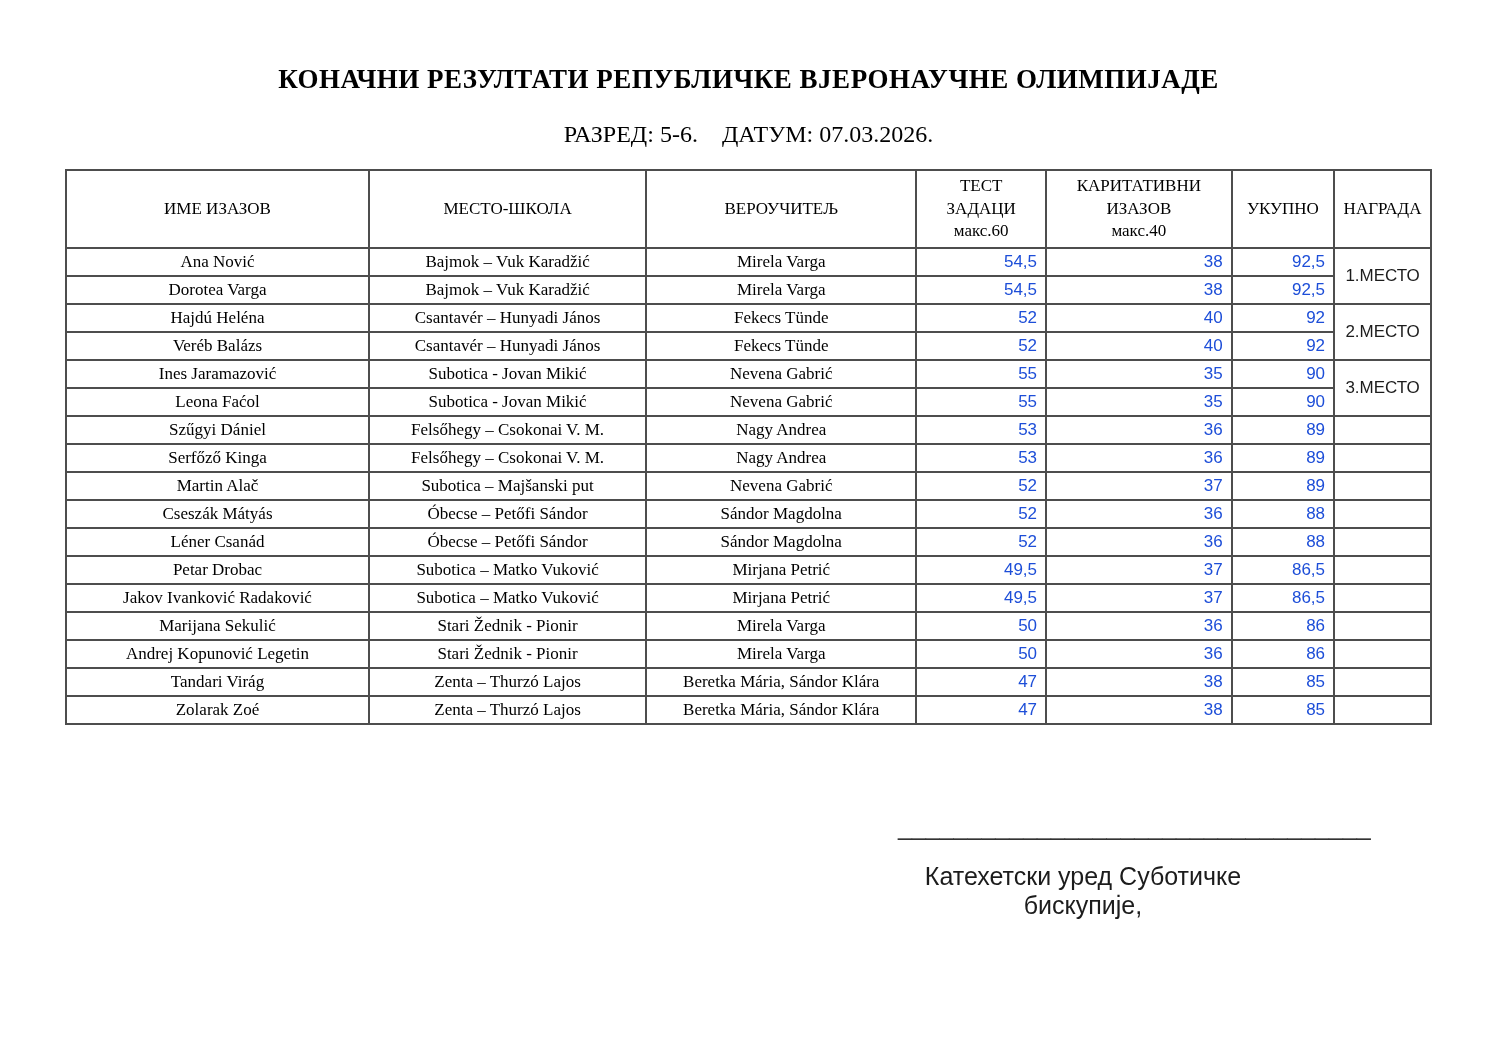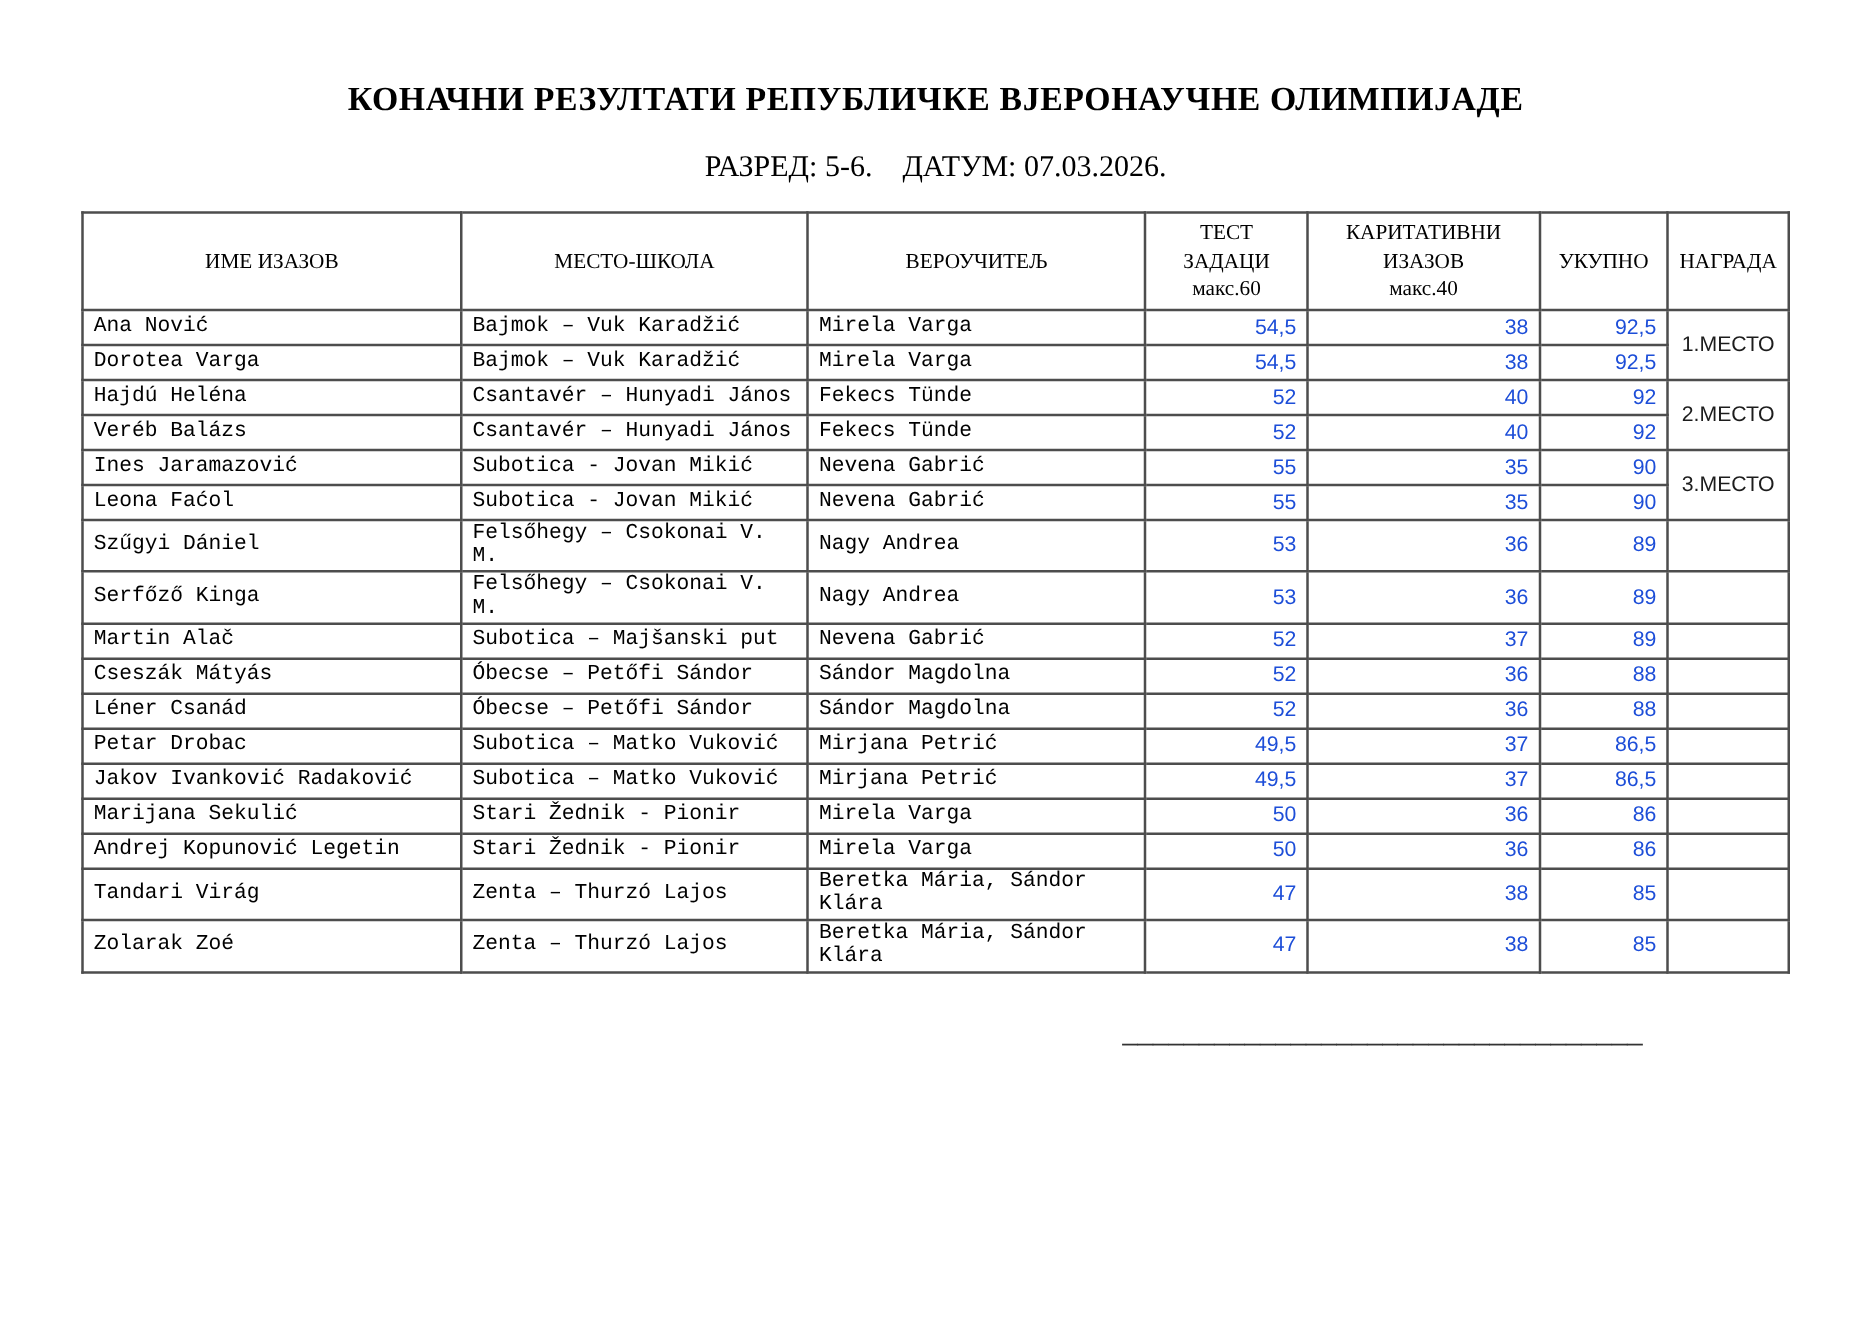--- a/index.html
+++ b/index.html
@@ -48,40 +48,40 @@
     font-family: "Liberation Serif", serif;
   }
   .th-multi { white-space: pre-line; }
   table.results td {
     height: 24px;
     font-size: 17px;
     padding: 1px 8px;
     vertical-align: middle;
     line-height: 1.1;
   }
-  td.td-text { text-align: left; font-family: Liberation Mono, monospace; }
+  td.td-text { text-align: center; font-family: Liberation Serif, serif; }
   td.td-num  {
     text-align: right; padding-right: 12px;
     font-family: "Liberation Sans", sans-serif;
     font-size: 16px; color: #1d4ed8;
   }
   td.td-award {
     text-align: center;
     font-family: "Liberation Sans", sans-serif;
     font-size: 16px; color: #1c1c1c;
     padding: 1px 2px;
   }
 
   .signature-block {
     position: absolute;
     left: 898px; top: 812px;
     width: 370px;
     text-align: center;
     font-family: "Liberation Sans", sans-serif;
-    font-size: 22px; color: #1c1c1c;
+    font-size: 25px; color: #1c1c1c;
   }
   .signature-block .sig-row { margin-bottom: 21px; }
   .sig-line { letter-spacing: 0px; color: #333333; }
 </style>
 </head>
 <body>
 
 <div class="page">
 
   <h1 class="doc-title">КОНАЧНИ РЕЗУЛТАТИ РЕПУБЛИЧКЕ ВЈЕРОНАУЧНЕ ОЛИМПИЈАДЕ</h1>
@@ -261,15 +261,16 @@
           <td class="td-num">47</td>
           <td class="td-num">38</td>
           <td class="td-num">85</td>
           <td class="td-award" rowspan="1"></td>
         </tr>
       </tbody>
   </table>
 
   <div class="signature-block">
     <div class="sig-row sig-line">__________________________________</div>
+    <div class="sig-row">Катехетски уред Суботичке бискупије,</div>
   </div>
 
 </div>
 
 </body></html>

